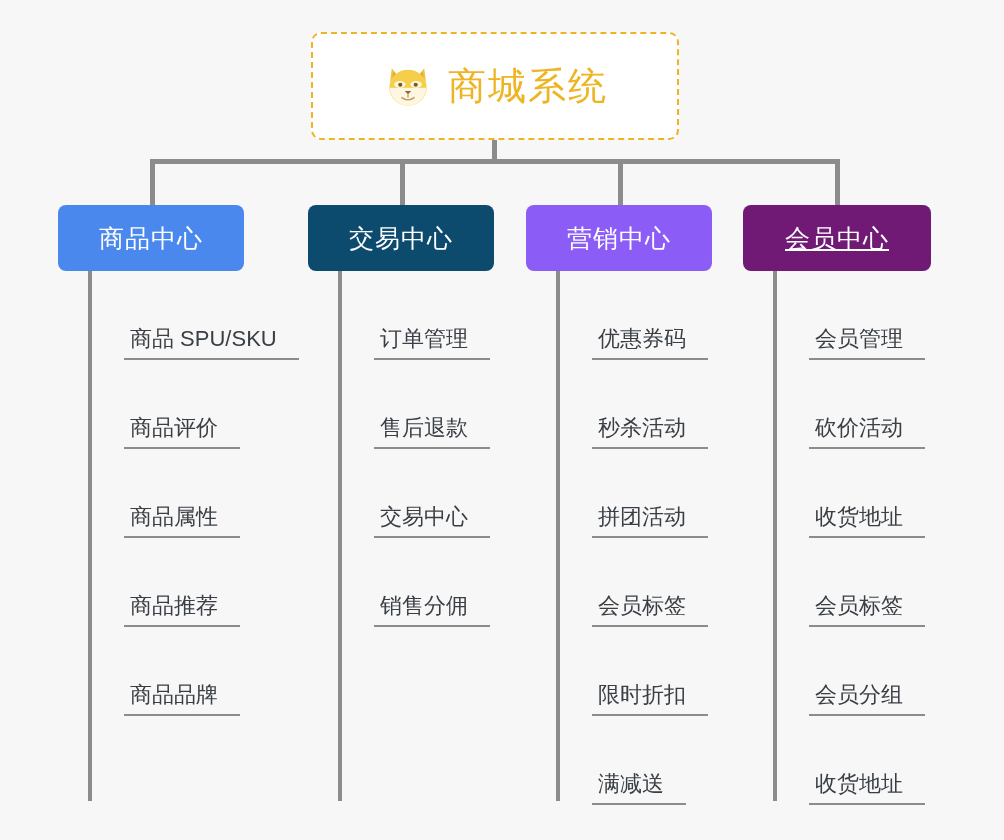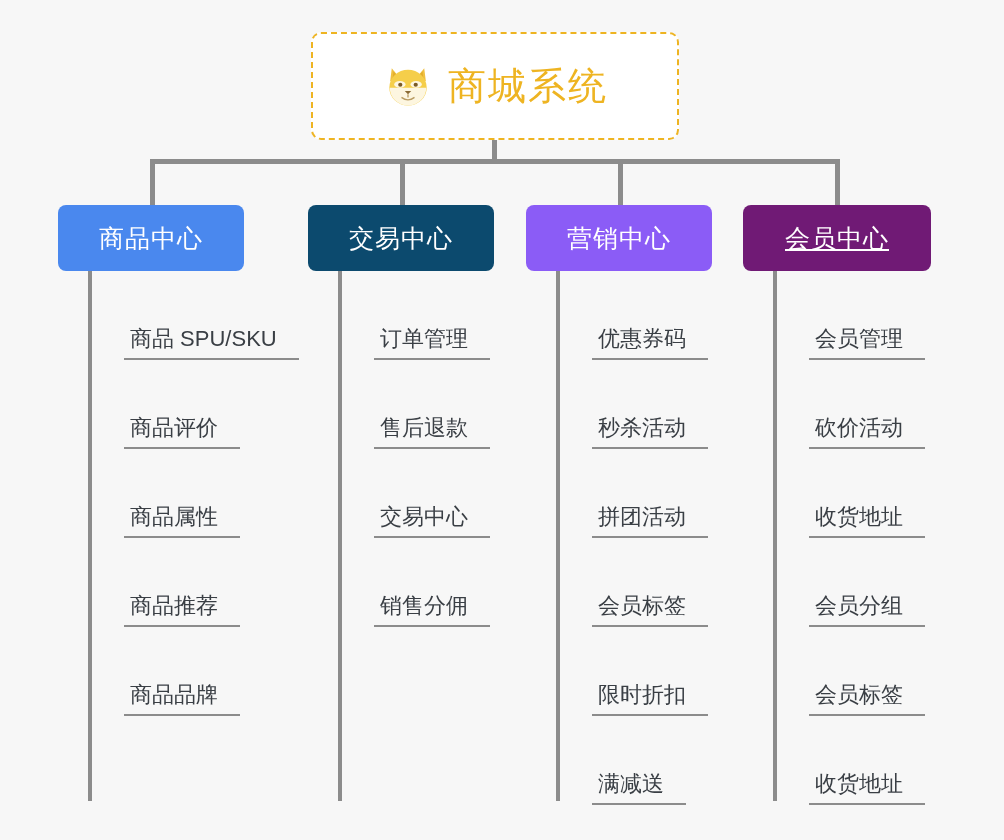--- a/index.html
+++ b/index.html
@@ -237,24 +237,24 @@
       <div class="leaf">
           <span class="leaf-inner">会员管理</span>
         </div>
       <div class="leaf">
           <span class="leaf-inner">砍价活动</span>
         </div>
       <div class="leaf">
           <span class="leaf-inner">收货地址</span>
         </div>
       <div class="leaf">
+          <span class="leaf-inner">会员标签</span>
+        </div>
+      <div class="leaf">
           <span class="leaf-inner">会员分组</span>
         </div>
       <div class="leaf">
-          <span class="leaf-inner">会员标签</span>
-        </div>
-      <div class="leaf">
           <span class="leaf-inner">收货地址</span>
         </div>
     </div>
   </div>
 
 </div>
 
 </body></html>

